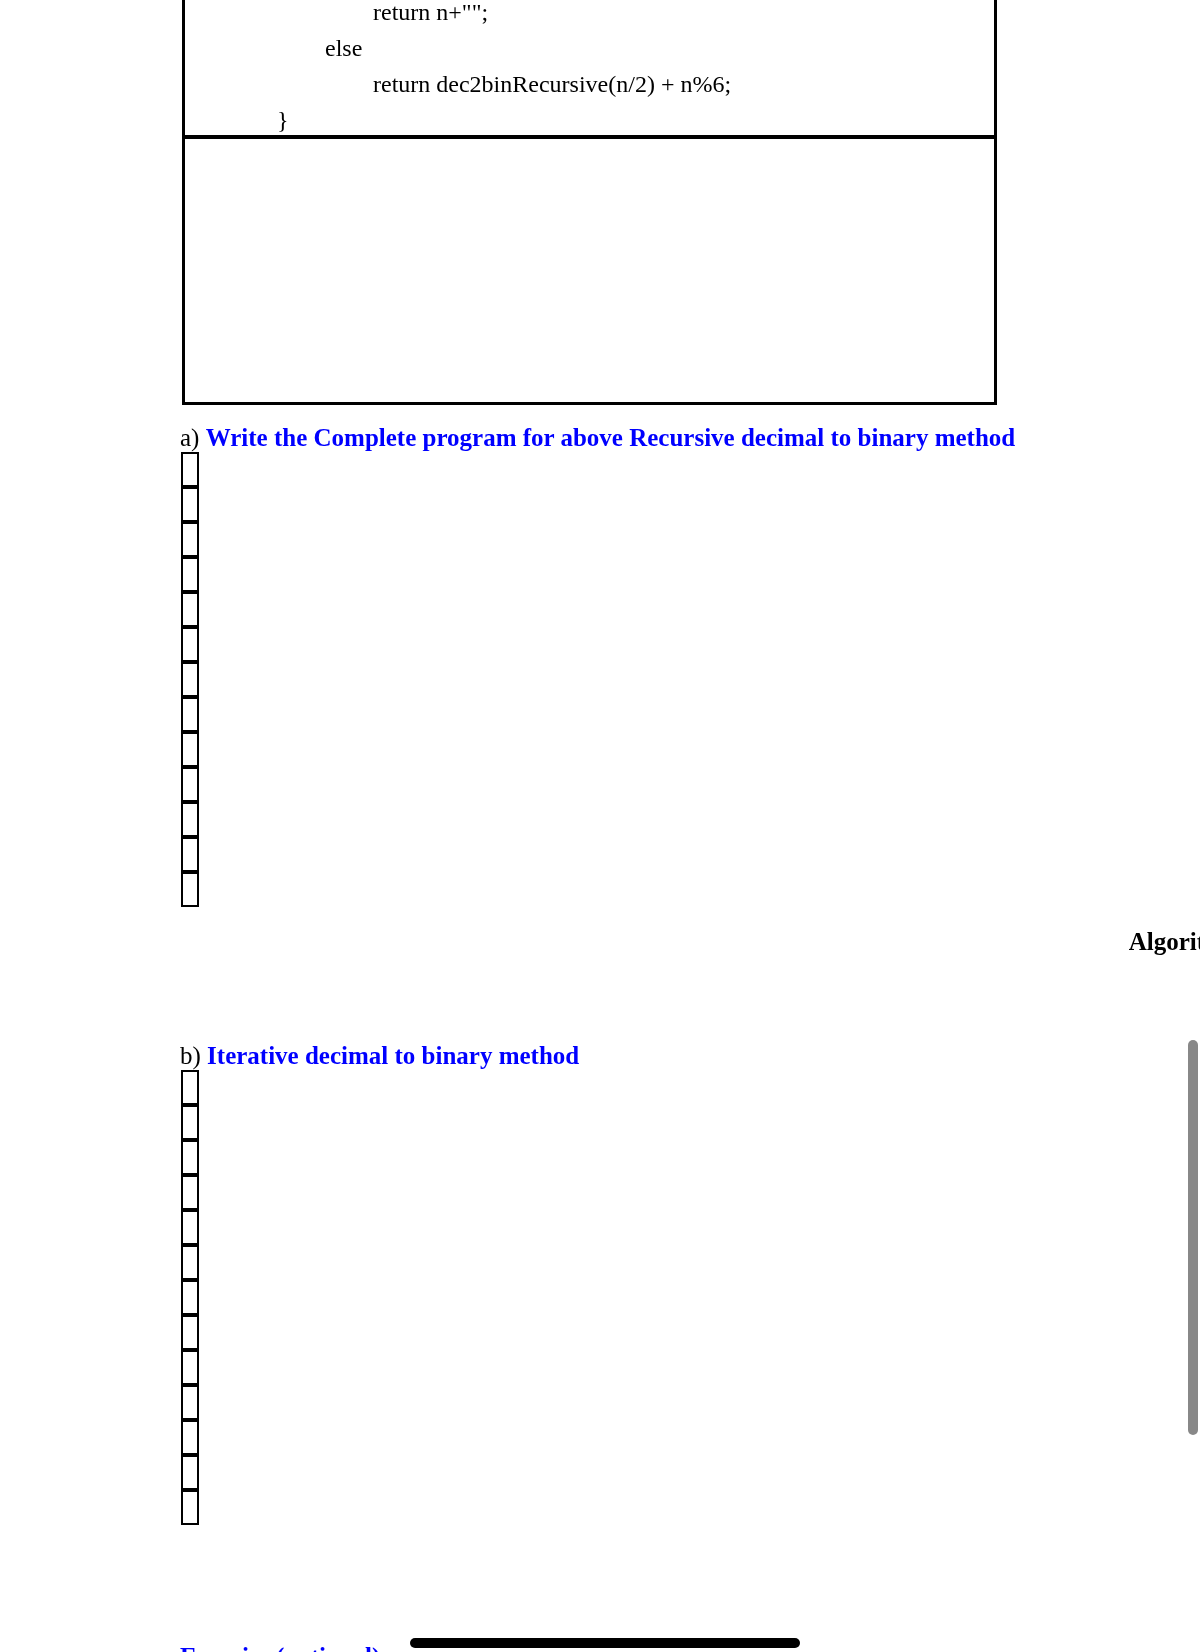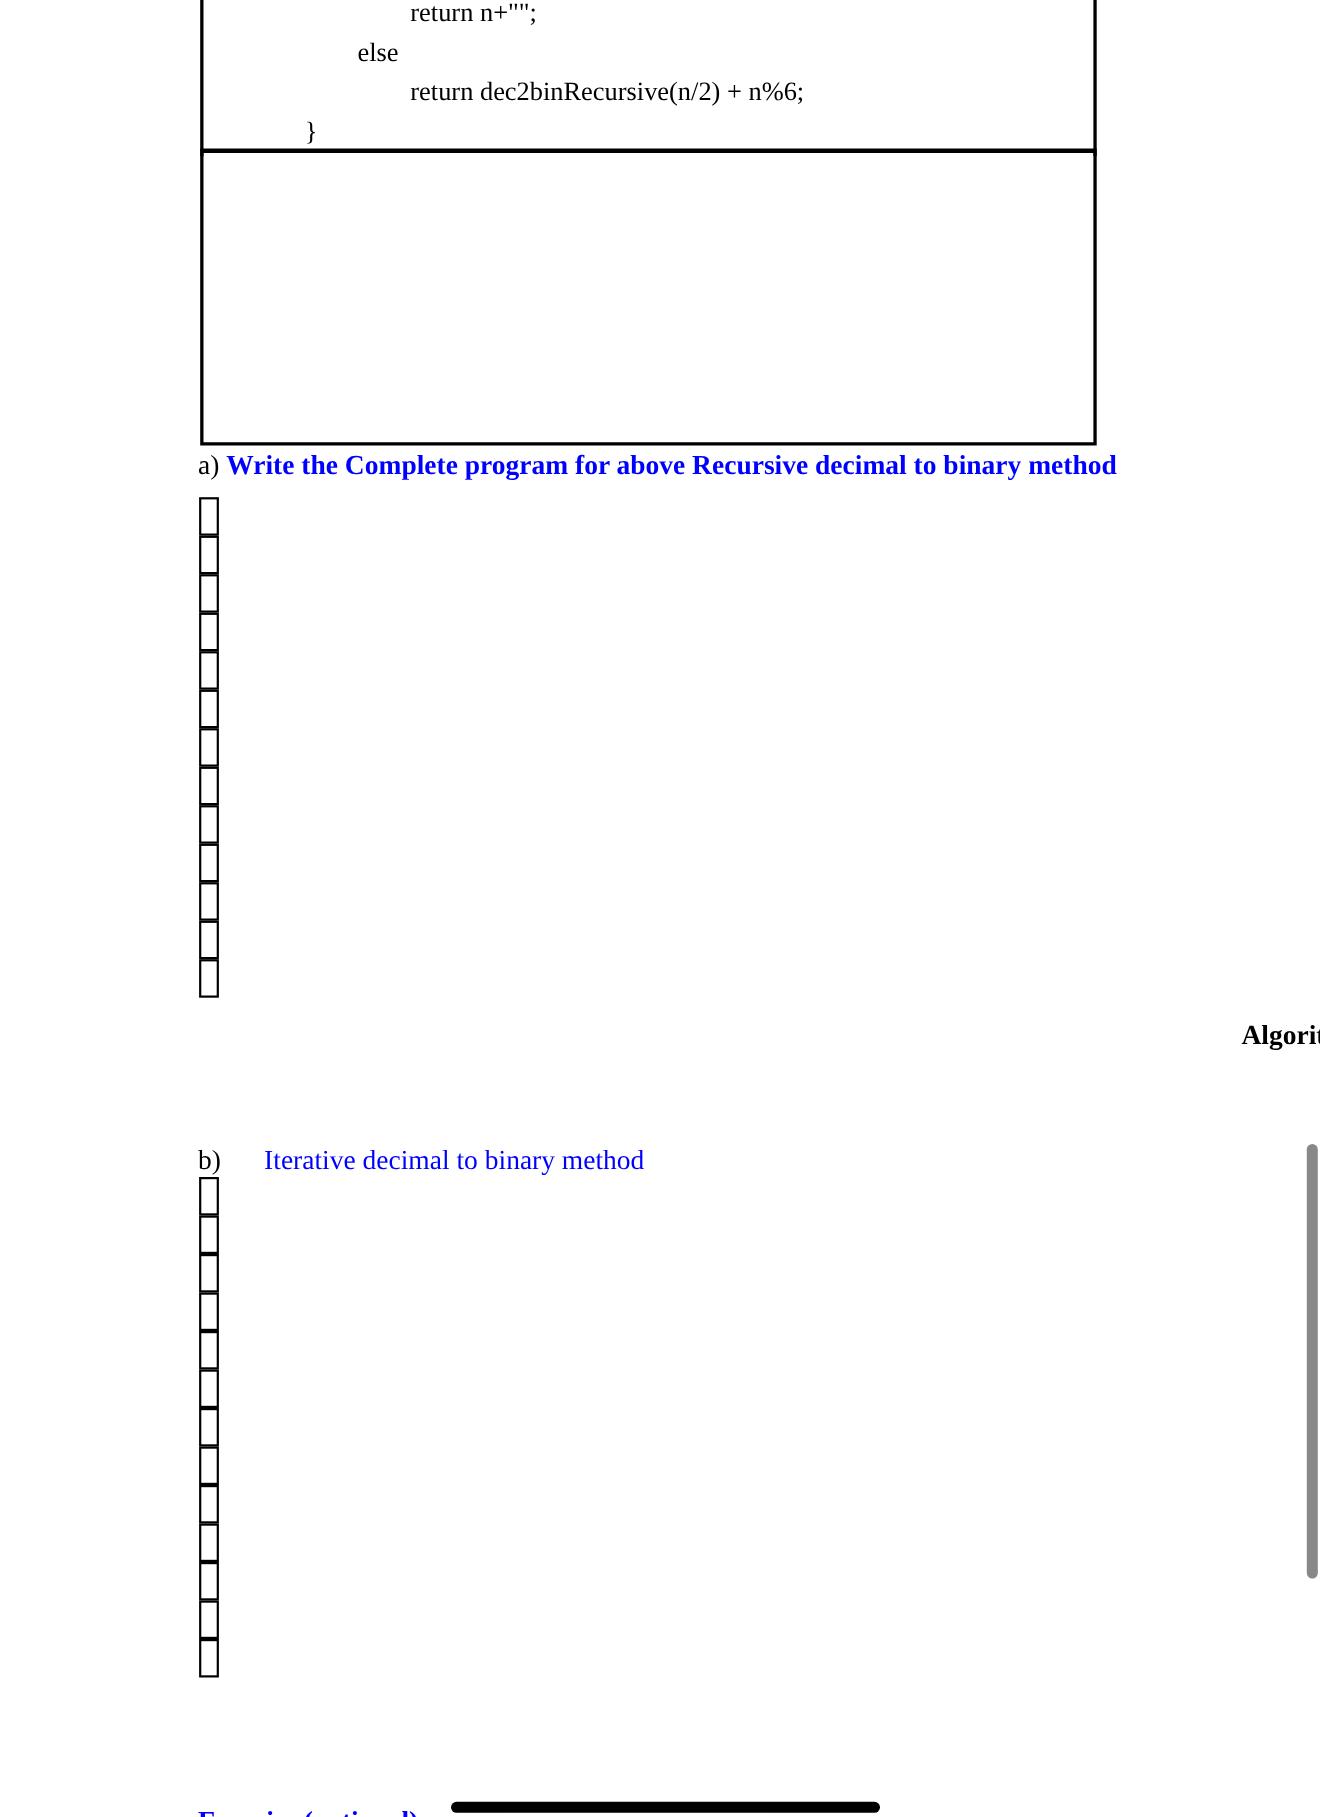--- a/index.html
+++ b/index.html
@@ -43,21 +43,21 @@
       left: 182px;
       top: 135px;
       width: 815px;
       height: 270px;
       border: 3px solid #000;
       border-top: 4px solid #000;
     }
     .prompt-a {
       position: absolute;
       left: 180px;
-      top: 410px;
+      top: 424px;
       font-size: 25px;
     }
     .prompt-a .label {
       color: #000;
     }
     .prompt-a .bluetext {
       color: #0000ff;
       font-weight: bold;
     }
     .answer-cells-a {
@@ -83,22 +83,21 @@
       position: absolute;
       left: 180px;
       top: 1042px;
       font-size: 25px;
     }
     .prompt-b .label {
       color: #000;
     }
     .prompt-b .bluetext {
       color: #0000ff;
-      font-weight: normal;
-      margin-left: 33px;
+      font-weight: bold;
     }
     .answer-cells-b {
       position: absolute;
       left: 181px;
       top: 1070px;
     }
     .exercise-optional {
       position: absolute;
       left: 180px;
       top: 1643px;

